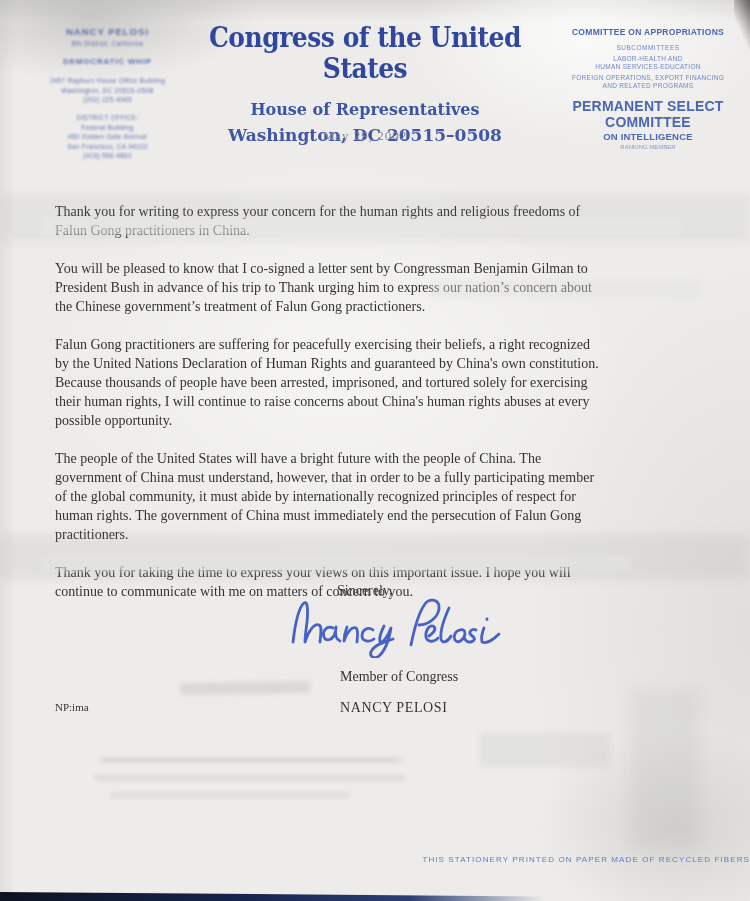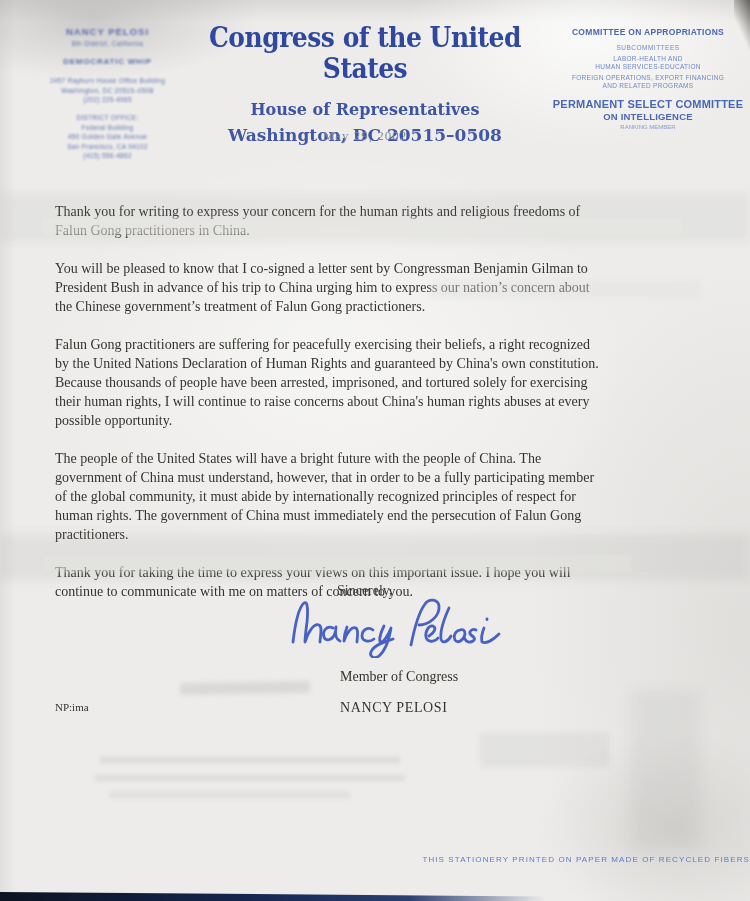--- a/index.html
+++ b/index.html
@@ -34,21 +34,21 @@
   .gothic3 { font:700 17px "DejaVu Serif", serif; margin-top:6px; filter:blur(.5px); opacity:.9; }
   .date-line { left:0; top:128px; width:730px; text-align:center;
     font:13px "Liberation Serif", serif; color:#818aa0; filter:blur(.6px); letter-spacing:1px; }
   
   .rh { left:552px; top:27px; width:192px; text-align:center; color:#4a67b5;
         font-family:"Liberation Sans", sans-serif; filter:blur(.45px); }
   .rh-big   { font-size:8.5px; font-weight:700; letter-spacing:.3px; }
   .rh-label { font-size:6.5px; color:#7089c5; margin-top:7px; letter-spacing:.5px; }
   .rh-small { font-size:6.5px; color:#6e87c4; margin-top:4px; letter-spacing:.3px; }
   .rh-small2{ font-size:6.5px; color:#6e87c4; margin-top:1px; letter-spacing:.3px; }
-  .rh-big2  { font-size:11px; font-weight:700; margin-top:9px; letter-spacing:.2px; }
+  .rh-big2  { font-size:14px; font-weight:700; margin-top:9px; letter-spacing:.2px; }
   .rh-big2b { font-size:9.5px; font-weight:700; margin-top:1px; letter-spacing:.2px; }
   .rh-tiny  { font-size:6px; color:#8799cb; margin-top:2px; }
   
   .body-text { left:55px; top:202px; width:680px;
     font:14px/19px "Liberation Serif", serif; color:#34332f; filter:blur(.2px); }
   .para { white-space:pre-line; margin:0 0 19px 0; }
   .sincerely  { left:337px; top:583px; font-size:14px; color:#3b3a36; }
   .sig-wrap   { left:283px; top:592px; width:240px; height:66px; }
   .typed-name { left:340px; top:652px; font-size:14px; letter-spacing:.6px; color:#34332f;margin-top:48px; }
   .typed-title{ left:340px; top:669px; font-size:14px; color:#34332f; }
@@ -113,21 +113,21 @@
     <div class="rh-small2">AND RELATED PROGRAMS</div>
     <div class="rh-big2">PERMANENT SELECT COMMITTEE</div>
     <div class="rh-big2b">ON INTELLIGENCE</div>
     <div class="rh-tiny">RANKING MEMBER</div>
   </div>
 
   <div class="abs body-text">
     <p class="para">Thank you for writing to express your concern for the human rights and religious freedoms of
 Falun Gong practitioners in China.</p>
     <p class="para">You will be pleased to know that I co-signed a letter sent by Congressman Benjamin Gilman to
-President Bush in advance of his trip to China urging him to express our nation’s concern about
+President Bush in advance of his trip to Thank urging him to express our nation’s concern about
 the Chinese government’s treatment of Falun Gong practictioners.</p>
     <p class="para">Falun Gong practitioners are suffering for peacefully exercising their beliefs, a right recognized
 by the United Nations Declaration of Human Rights and guaranteed by China's own constitution.
 Because thousands of people have been arrested, imprisoned, and tortured solely for exercising
 their human rights, I will continue to raise concerns about China's human rights abuses at every
 possible opportunity.</p>
     <p class="para">The people of the United States will have a bright future with the people of China.  The
 government of China must understand, however, that in order to be a fully participating member
 of the global community, it must abide by internationally recognized principles of respect for
 human rights.  The government of China must immediately end the persecution of Falun Gong

